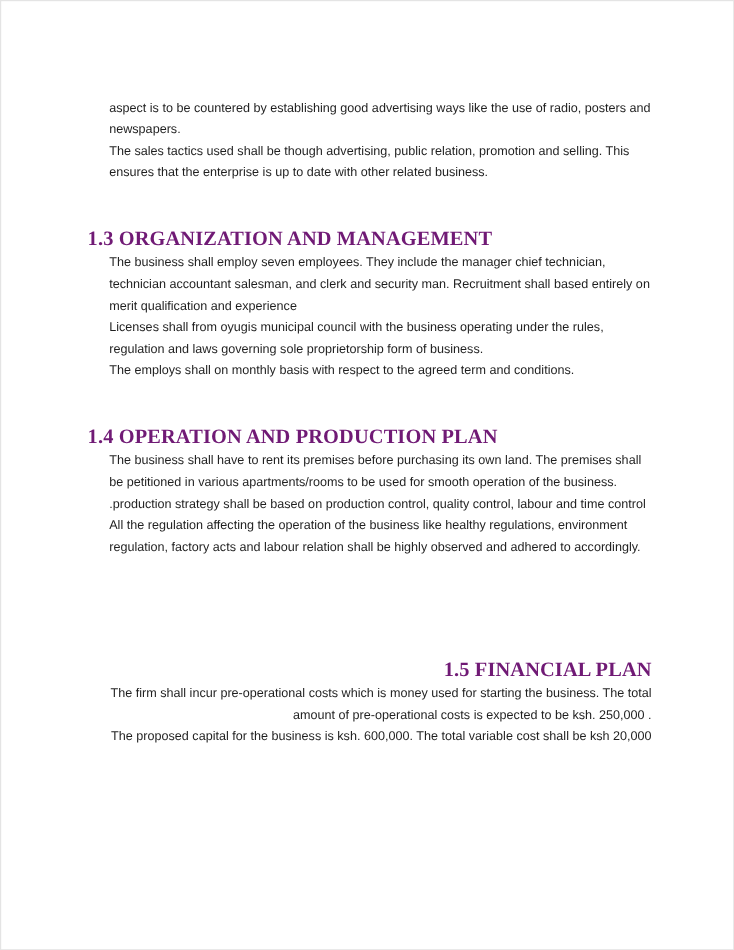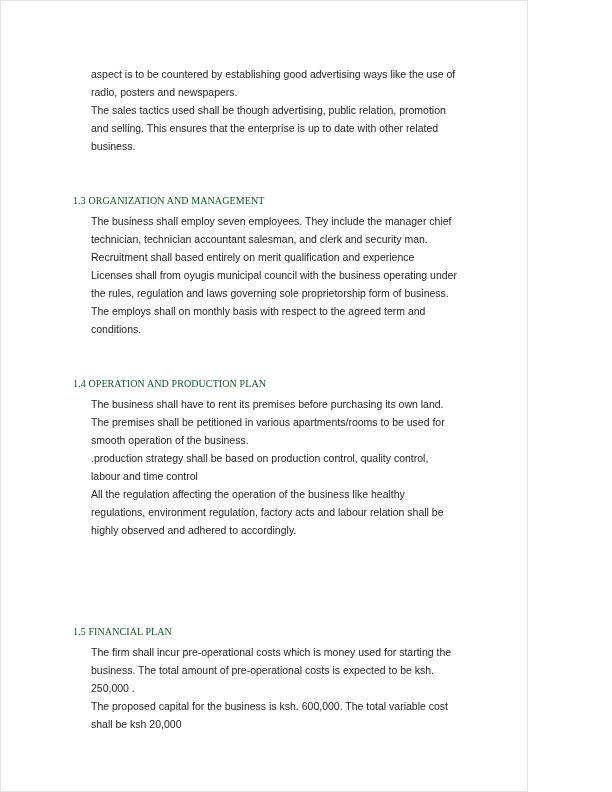--- a/index.html
+++ b/index.html
@@ -2,51 +2,52 @@
 <html><head>
 <meta charset="utf-8">
 <style>
   html, body {
     margin: 0;
     padding: 0;
     background: #ffffff;
   }
   .page {
     position: relative;
-    width: 528px;
+    width: 612px;
     height: 792px;
     box-sizing: border-box;
     background: #ffffff;
     border: 1px solid #e4e4e4;
-    padding: 64px 68px 0 72px;
+    padding: 80px 68px 0 72px;
     overflow: hidden;
     font-family: "Liberation Sans", sans-serif;
   }
   .body-text {
     margin: 0;
     padding-left: 18px;
     max-width: 454px;
     font-size: 10.5px;
     line-height: 18px;
     color: #1f1f1f;
   }
   .section-heading {
     margin: 0 0 2px 0;
     font-family: "Liberation Serif", serif;
-    font-weight: normal;
-    font-size: 10px;
+    font-weight: bold;
+    font-size: 17px;
     line-height: 18px;
-    color: #14532d;
+    color: #701a75;
     letter-spacing: 0.1px;
   }
   .doc-section {
     margin-top: 37px;
   }
   .doc-section.big-gap {
     margin-top: 84px;
+    text-align: right;
   }
 </style>
 </head>
 <body>
 
 <div class="page">
 
   <section class="intro-block">
     <p class="body-text">aspect is to be countered by establishing good advertising ways like the use of radio, posters and newspapers.</p>
     <p class="body-text">The sales tactics used shall be though advertising, public relation, promotion and selling. This ensures that the enterprise is up to date with other related business.</p>

